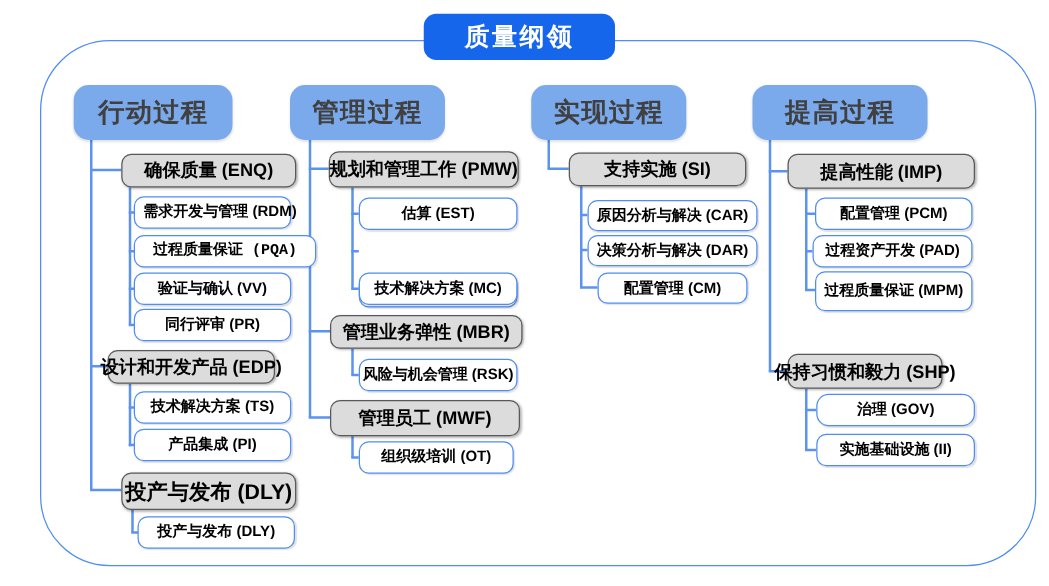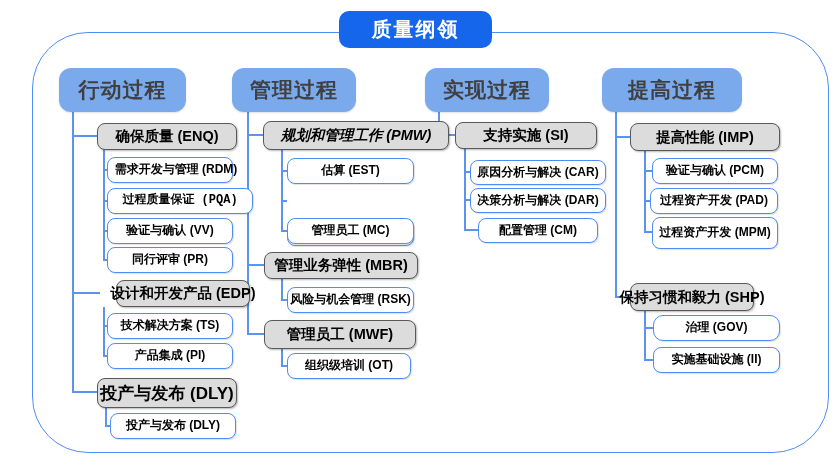--- a/index.html
+++ b/index.html
@@ -64,45 +64,45 @@
 <div class="ln h" style="left:103px;top:325px;width:5px;"></div>
 <div class="ln h" style="left:103px;top:355px;width:5px;"></div>
 <div class="ln v" style="left:105px;top:408px;height:18px;"></div>
 <div class="ln h" style="left:105px;top:425px;width:6px;"></div>
 
 <div class="g" style="left:97px;top:123px;width:140px;height:27px;">确保质量 (ENQ)</div>
 <div class="w" style="left:107px;top:157px;width:126px;height:26px;padding-left:12px;">需求开发与管理 (RDM)</div>
 <div class="w" style="left:107px;top:188px;width:146px;height:26px;font-family:Liberation Mono, monospace;">过程质量保证 (PQA)</div>
 <div class="w" style="left:107px;top:218px;width:126px;height:26px;">验证与确认 (VV)</div>
 <div class="w" style="left:107px;top:247px;width:126px;height:26px;">同行评审 (PR)</div>
-<div class="g" style="left:116px;top:280px;width:134px;height:27px;">设计和开发产品 (EDP)</div>
+<div class="g" style="left:86px;top:280px;width:134px;height:27px;">设计和开发产品 (EDP)</div>
 <div class="w" style="left:107px;top:313px;width:126px;height:26px;text-align:right;">技术解决方案 (TS)</div>
 <div class="w" style="left:107px;top:343px;width:126px;height:26px;">产品集成 (PI)</div>
 <div class="g lg" style="left:97px;top:378px;width:140px;height:30px;">投产与发布 (DLY)</div>
 <div class="w" style="left:110px;top:413px;width:126px;height:26px;">投产与发布 (DLY)</div>
 
 <div class="hdr" style="left:232px;top:68px;width:124px;">管理过程</div>
 
 <div class="ln v" style="left:247px;top:112px;height:222px;"></div>
 <div class="ln h" style="left:247px;top:134px;width:16px;"></div>
 <div class="ln h" style="left:247px;top:264px;width:17px;"></div>
 <div class="ln h" style="left:247px;top:333px;width:17px;"></div>
 <div class="ln v" style="left:281px;top:150px;height:81px;"></div>
 <div class="ln h" style="left:281px;top:170px;width:6px;"></div>
 <div class="ln h" style="left:281px;top:200px;width:6px;"></div>
 <div class="ln h" style="left:281px;top:230px;width:6px;"></div>
 <div class="ln v" style="left:281px;top:279px;height:21px;"></div>
 <div class="ln h" style="left:281px;top:299px;width:6px;"></div>
 <div class="ln v" style="left:281px;top:349px;height:17px;"></div>
 <div class="ln h" style="left:281px;top:365px;width:6px;"></div>
 
-<div class="g" style="left:263px;top:121px;width:186px;height:29px;font-style:italic;">规划和管理工作 (PMW)</div>
+<div class="g" style="left:263px;top:121px;width:152px;height:29px;">规划和管理工作 (PMW)</div>
 <div class="w" style="left:287px;top:158px;width:127px;height:26px;">估算 (EST)</div>
 <div class="w" style="left:287px;top:188px;width:127px;height:26px;margin-top:32px;">策划 (PLAN)</div>
-<div class="w" style="left:287px;top:218px;width:127px;height:26px;">管理员工 (MC)</div>
+<div class="w" style="left:287px;top:218px;width:127px;height:26px;">技术解决方案 (MC)</div>
 <div class="g" style="left:264px;top:252px;width:154px;height:27px;">管理业务弹性 (MBR)</div>
 <div class="w" style="left:287px;top:287px;width:127px;height:26px;">风险与机会管理 (RSK)</div>
 <div class="g" style="left:264px;top:320px;width:152px;height:29px;">管理员工 (MWF)</div>
 <div class="w" style="left:287px;top:353px;width:124px;height:26px;">组织级培训 (OT)</div>
 
 <div class="hdr" style="left:425px;top:68px;width:124px;">实现过程</div>
 
 <div class="ln v" style="left:438px;top:112px;height:23px;"></div>
 <div class="ln h" style="left:438px;top:134px;width:17px;"></div>
 <div class="ln v" style="left:464px;top:149px;height:81px;"></div>
@@ -122,18 +122,18 @@
 <div class="ln h" style="left:615px;top:296px;width:15px;"></div>
 <div class="ln v" style="left:644px;top:151px;height:81px;"></div>
 <div class="ln h" style="left:644px;top:170px;width:8px;"></div>
 <div class="ln h" style="left:644px;top:200px;width:6px;"></div>
 <div class="ln h" style="left:644px;top:231px;width:8px;"></div>
 <div class="ln v" style="left:644px;top:311px;height:49px;"></div>
 <div class="ln h" style="left:644px;top:327px;width:9px;"></div>
 <div class="ln h" style="left:644px;top:359px;width:9px;"></div>
 
 <div class="g" style="left:630px;top:123px;width:150px;height:28px;">提高性能 (IMP)</div>
-<div class="w" style="left:652px;top:158px;width:126px;height:26px;">验证与确认 (PCM)</div>
+<div class="w" style="left:652px;top:158px;width:126px;height:26px;">配置管理 (PCM)</div>
 <div class="w" style="left:650px;top:188px;width:128px;height:26px;">过程资产开发 (PAD)</div>
-<div class="w wrap" style="left:652px;top:217px;width:126px;height:32px;">过程资产开发 (MPM)</div>
+<div class="w wrap" style="left:652px;top:217px;width:126px;height:32px;">过程质量保证 (MPM)</div>
 <div class="g" style="left:630px;top:283px;width:124px;height:28px;">保持习惯和毅力 (SHP)</div>
 <div class="w" style="left:653px;top:315px;width:127px;height:26px;border-radius:10px;">治理 (GOV)</div>
 <div class="w" style="left:653px;top:347px;width:127px;height:26px;">实施基础设施 (II)</div>
 
 </body></html>

